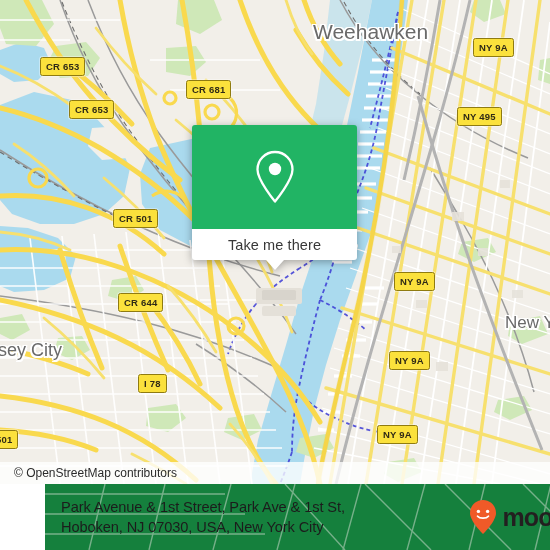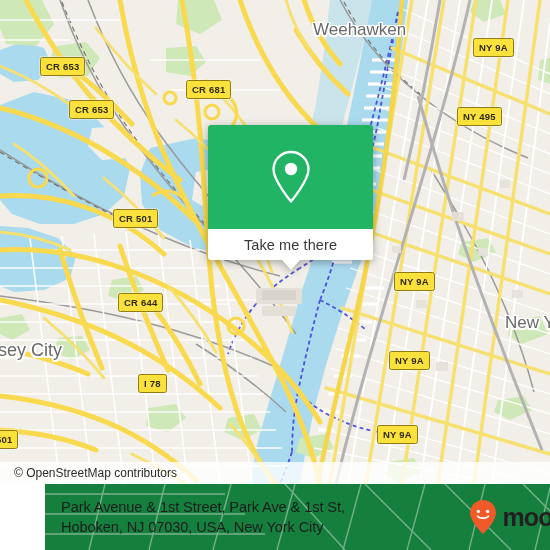--- a/index.html
+++ b/index.html
@@ -64,21 +64,21 @@
     background: rgba(255,255,255,0.78);
     color: #2b2b2b;
     font-size: 12px;
     line-height: 14px;
     white-space: nowrap;
   }
 
   
   #callout {
     position: absolute;
-    left: 208px; top: 125px;
+    left: 192px; top: 125px;
     width: 165px;
     border-radius: 3px;
     filter: drop-shadow(0 2px 4px rgba(0,0,0,0.33));
   }
   #callout-head {
     height: 104px;
     background: #21b464;
     border-radius: 3px 3px 0 0;
     display: flex; align-items: center; justify-content: center;
   }
@@ -427,21 +427,21 @@
           <rect x="478" y="248" width="10" height="8"></rect>
           <rect x="416" y="300" width="11" height="8"></rect>
           <rect x="500" y="180" width="10" height="8"></rect>
           <rect x="436" y="362" width="12" height="9"></rect>
           <rect x="392" y="246" width="9" height="7"></rect>
           <rect x="512" y="290" width="11" height="8"></rect>
         </g>
       </g>
     </svg>
 
-    <div class="place-label" style="left:313px; top:20px; font-size:17px;">Weehawken</div>
+    <div class="place-label" style="left:313px; top:20px; font-size:21px;">Weehawken</div>
     <div class="place-label" style="left:-2px; top:340px; font-size:18px;">sey City</div>
     <div class="place-label" style="left:505px; top:313px; font-size:17px;">New Y</div>
 
     <div class="shield" style="left:40px; top:57px;">CR 653</div>
     <div class="shield" style="left:186px; top:80px;">CR 681</div>
     <div class="shield" style="left:69px; top:100px;">CR 653</div>
     <div class="shield" style="left:473px; top:38px;">NY 9A</div>
     <div class="shield" style="left:457px; top:107px;">NY 495</div>
     <div class="shield" style="left:113px; top:209px;">CR 501</div>
     <div class="shield" style="left:118px; top:293px;">CR 644</div>

